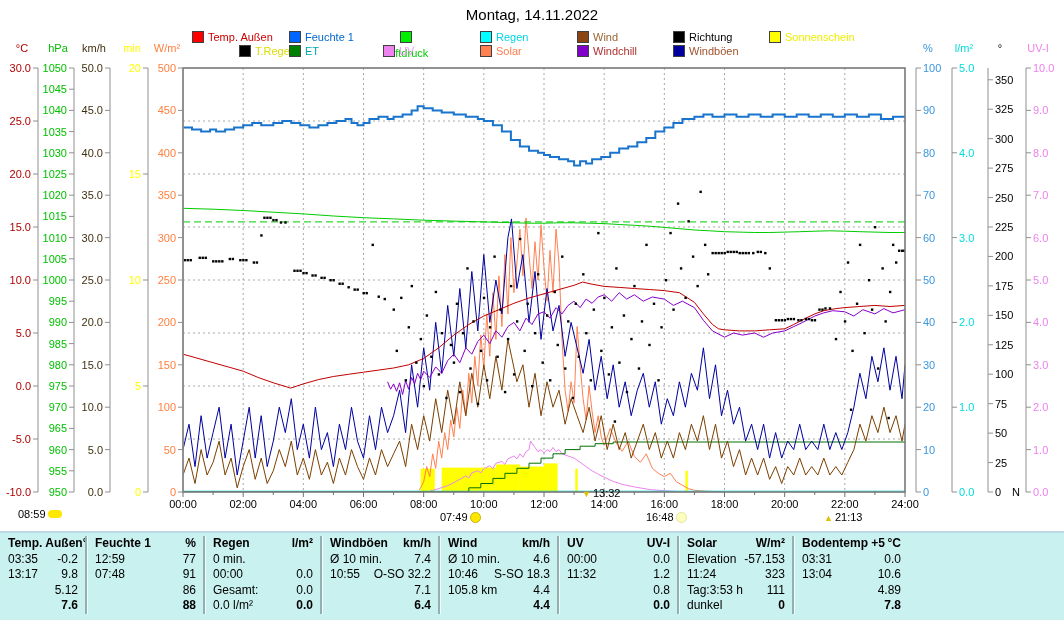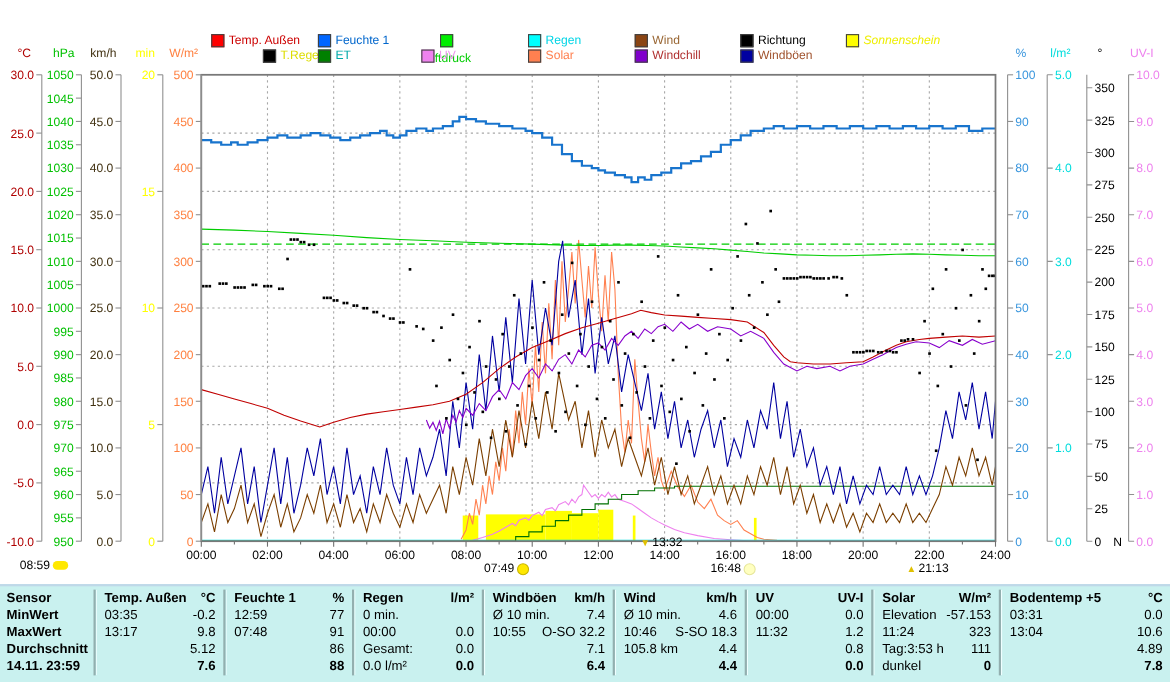--- a/index.html
+++ b/index.html
@@ -26,20 +26,21 @@
   .trow{height:15.5px;line-height:15.5px;display:flex;justify-content:space-between;
         padding:0 7px 0 8px;white-space:nowrap;overflow:hidden;}
   .rowlab{font-weight:bold;padding-left:6px;}
   .thead{font-weight:bold;}
   .blast{font-weight:bold;}
 </style>
 </head>
 <body>
 
 <div class="stage">
+  <div class="title">Montag, 14.11.2022</div>
   <div class="legend-row" id="legend-row-1" style="top:31px">
       <div class="legend-item" style="left: 192px;">
         <span class="legend-box" style="background: rgb(255, 0, 0);"></span>
         <span style="color: rgb(204, 0, 0);">Temp. Außen</span>
       </div>
       <div class="legend-item" style="left: 289px;">
         <span class="legend-box" style="background: rgb(0, 102, 255);"></span>
         <span style="color: rgb(0, 102, 204);">Feuchte 1</span>
       </div>
       <div class="legend-item" style="left: 383px; flex-direction: column;">
@@ -51,21 +52,21 @@
         <span style="color: rgb(0, 213, 230);">Regen</span>
       </div>
       <div class="legend-item" style="left: 577px;">
         <span class="legend-box" style="background: rgb(139, 69, 19);"></span>
         <span style="color: rgb(153, 102, 51);">Wind</span>
       </div>
       <div class="legend-item" style="left: 673px;">
         <span class="legend-box" style="background: rgb(0, 0, 0);"></span>
         <span style="color: rgb(0, 0, 0);">Richtung</span>
       </div>
-      <div class="legend-item" style="left: 769px; font-style: italic;">
+      <div class="legend-item" style="left: 769px;">
         <span class="legend-box" style="background: rgb(255, 255, 0);"></span>
         <span style="color: rgb(238, 238, 0);">Sonnenschein</span>
       </div>
     </div>
   <div class="legend-row" id="legend-row-2" style="top:45px">
       <div class="legend-item" style="left: 192px; margin-left: 47px;">
         <span class="legend-box" style="background: rgb(0, 0, 0);"></span>
         <span style="color: rgb(221, 221, 0);">T.Regen</span>
       </div>
       <div class="legend-item" style="left: 289px;">
@@ -603,27 +604,20 @@
     <span class="icon sun-pale-icon"></span>
   </div>
   <div class="ann" style="left:824px;top:511px">
     <span class="icon moon-up-icon"></span>
     <span>21:13</span>
   </div>
 
   <div class="bottom">
     <div class="stats" id="stats">
         <div class="tcol">
-          <div class="trow rowlab">Sensor</div>
-          <div class="trow rowlab">MinWert</div>
-          <div class="trow rowlab">MaxWert</div>
-          <div class="trow rowlab">Durchschnitt</div>
-          <div class="trow rowlab">14.11. 23:59</div>
-        </div>
-        <div class="tcol">
           <div class="trow thead">
             <span>Temp. Außen</span>
             <span>°C</span>
           </div>
           <div class="trow">
             <span>03:35</span>
             <span>-0.2</span>
           </div>
           <div class="trow">
             <span>13:17</span>

